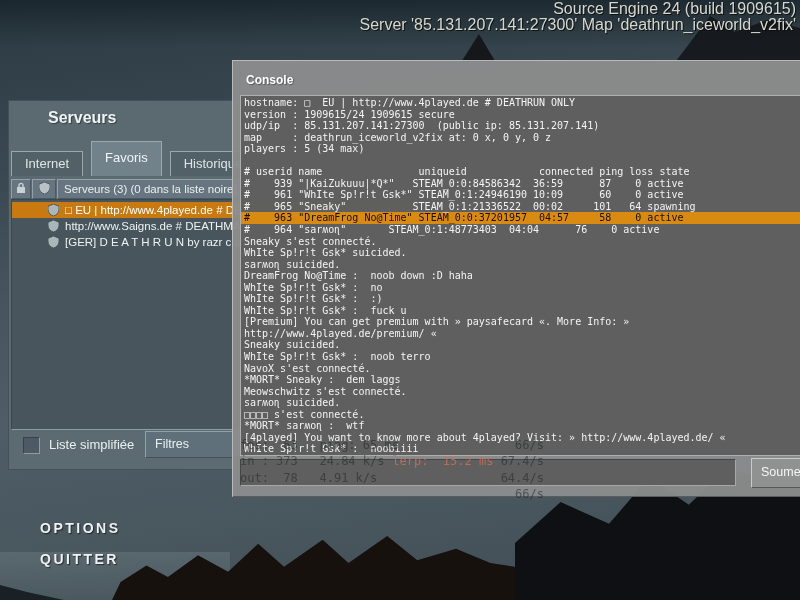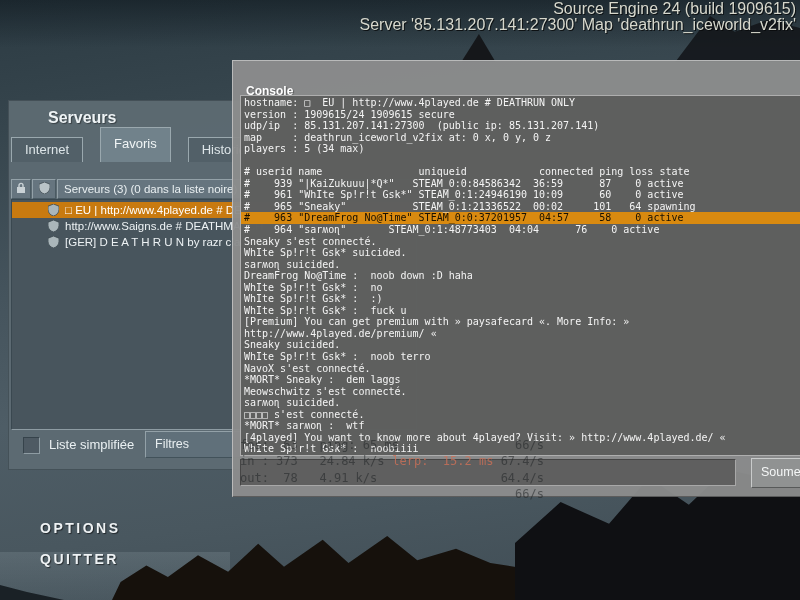--- a/index.html
+++ b/index.html
@@ -23,21 +23,21 @@
   .engine-overlay{position:absolute;right:4px;top:1px;z-index:6;text-align:right;font-size:16px;line-height:16px;color:#d7d8cd;text-shadow:1px 1px 0 rgba(8,10,12,.85);}
 
   
   .game-menu{position:absolute;left:40px;top:506px;z-index:2;}
   .menu-item{font-weight:bold;font-size:14px;letter-spacing:2.5px;color:#eef2f4;margin-bottom:15px;cursor:pointer;text-shadow:1px 1px 1px rgba(0,0,0,.55);margin-top:14px;}
 
   
   .serveurs{position:absolute;left:8px;top:100px;width:412px;height:368px;z-index:3;
     background:rgba(93,107,115,.94);border:1px solid rgba(40,52,58,.45);}
   .win-title{position:absolute;left:39px;top:8px;font-weight:bold;font-size:16px;color:#eef3f5;text-shadow:1px 1px 1px rgba(0,0,0,.4);}
-  .tabs-row{position:absolute;left:2px;top:25px;height:36px;display:flex;align-items:flex-end;gap:17px;}
+  .tabs-row{position:absolute;left:2px;top:39px;height:36px;display:flex;align-items:flex-end;gap:8px;}
   .tab{height:24px;line-height:24px;padding:0 13px;font-size:13px;color:#dde5e8;
     background:rgba(78,92,100,.65);border:1px solid #9aa8ae;border-bottom:none;cursor:pointer;white-space:nowrap;}
   .tab.active{height:34px;line-height:32px;background:#71828b;color:#f1f5f6;}
   .list-header{position:absolute;left:2px;top:78px;width:406px;height:20px;display:flex;gap:1px;}
   .hcell{background:#66757f;border:1px solid;border-color:#93a1a8 #4a5a62 #4a5a62 #93a1a8;
     display:flex;align-items:center;justify-content:center;cursor:pointer;}
   .hcell.lock{width:18px;} .hcell.shield{width:22px;}
   .hcell.text{flex:1;justify-content:flex-start;padding-left:6px;font-size:11.5px;color:#e9eff1;white-space:nowrap;overflow:hidden;}
   .server-list{position:absolute;left:2px;top:98px;width:406px;height:231px;
     background:rgba(70,83,91,.9);border:1px solid;border-color:#3a4850 #8e9ca3 #8e9ca3 #3a4850;padding-top:2px;box-sizing:border-box;}
@@ -48,21 +48,21 @@
     border:1px solid;border-color:#36434b #8e9ca3 #8e9ca3 #36434b;cursor:pointer;}
   .chk-label{position:absolute;left:40px;top:336px;font-size:13px;color:#eaf0f2;}
   .filters{position:absolute;left:136px;top:330px;width:129px;height:27px;background:#60707a;
     border:1px solid;border-color:#93a1a8 #42525a #42525a #93a1a8;line-height:25px;padding-left:9px;
     font-size:12.5px;color:#e9eff1;box-sizing:border-box;cursor:pointer;}
 
   
   .console-win{position:absolute;left:232px;top:60px;width:592px;height:437px;z-index:4;
     background:rgba(139,141,140,.96);
     box-shadow:inset 1px 1px 0 rgba(225,225,225,.55),inset -1px -1px 0 rgba(55,55,55,.55);}
-  .console-title{position:absolute;left:14px;top:24px;font-weight:bold;font-size:12px;color:#ffffff;text-shadow:1px 1px 1px rgba(0,0,0,.35);}
+  .console-title{position:absolute;left:14px;top:13px;font-weight:bold;font-size:12px;color:#ffffff;text-shadow:1px 1px 1px rgba(0,0,0,.35);}
   .console-log{position:absolute;left:8px;top:35px;width:576px;height:361px;box-sizing:border-box;
     background:rgba(86,87,86,.84);border:1px solid #aeaeae;overflow:hidden;
     font-family:"DejaVu Sans Mono",monospace;font-size:10px;line-height:11.55px;color:#f4f4f4;padding:1px 3px;}
   .cline{white-space:pre;}
   .cline.hl{background:#d98a10;color:#181000;margin:0 -3px;padding:0 3px;}
   .console-input{position:absolute;left:8px;top:399px;width:496px;height:27px;box-sizing:border-box;
     background:#5f5f5f;border:1px solid;border-color:#454545 #a8a8a8 #a8a8a8 #454545;
     color:#f0f0f0;font-family:"DejaVu Sans Mono",monospace;font-size:11px;padding:0 4px;outline:none;}
   .console-submit{position:absolute;left:519px;top:398px;width:86px;height:30px;box-sizing:border-box;
     background:#909292;border:1px solid;border-color:#c9cbcb #575959 #575959 #c9cbcb;

